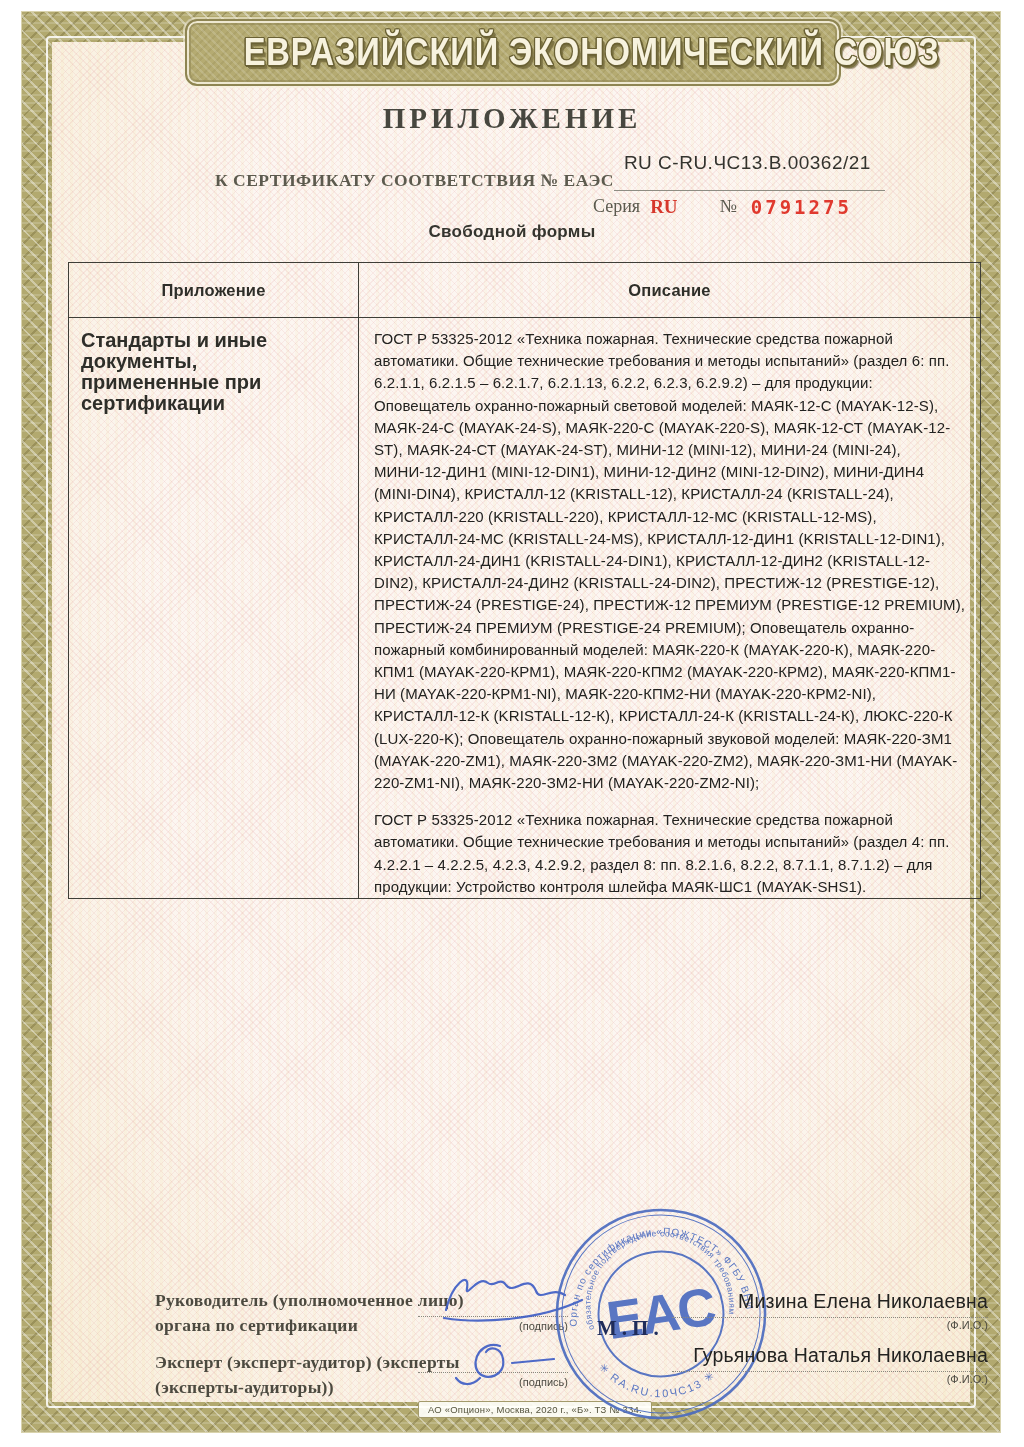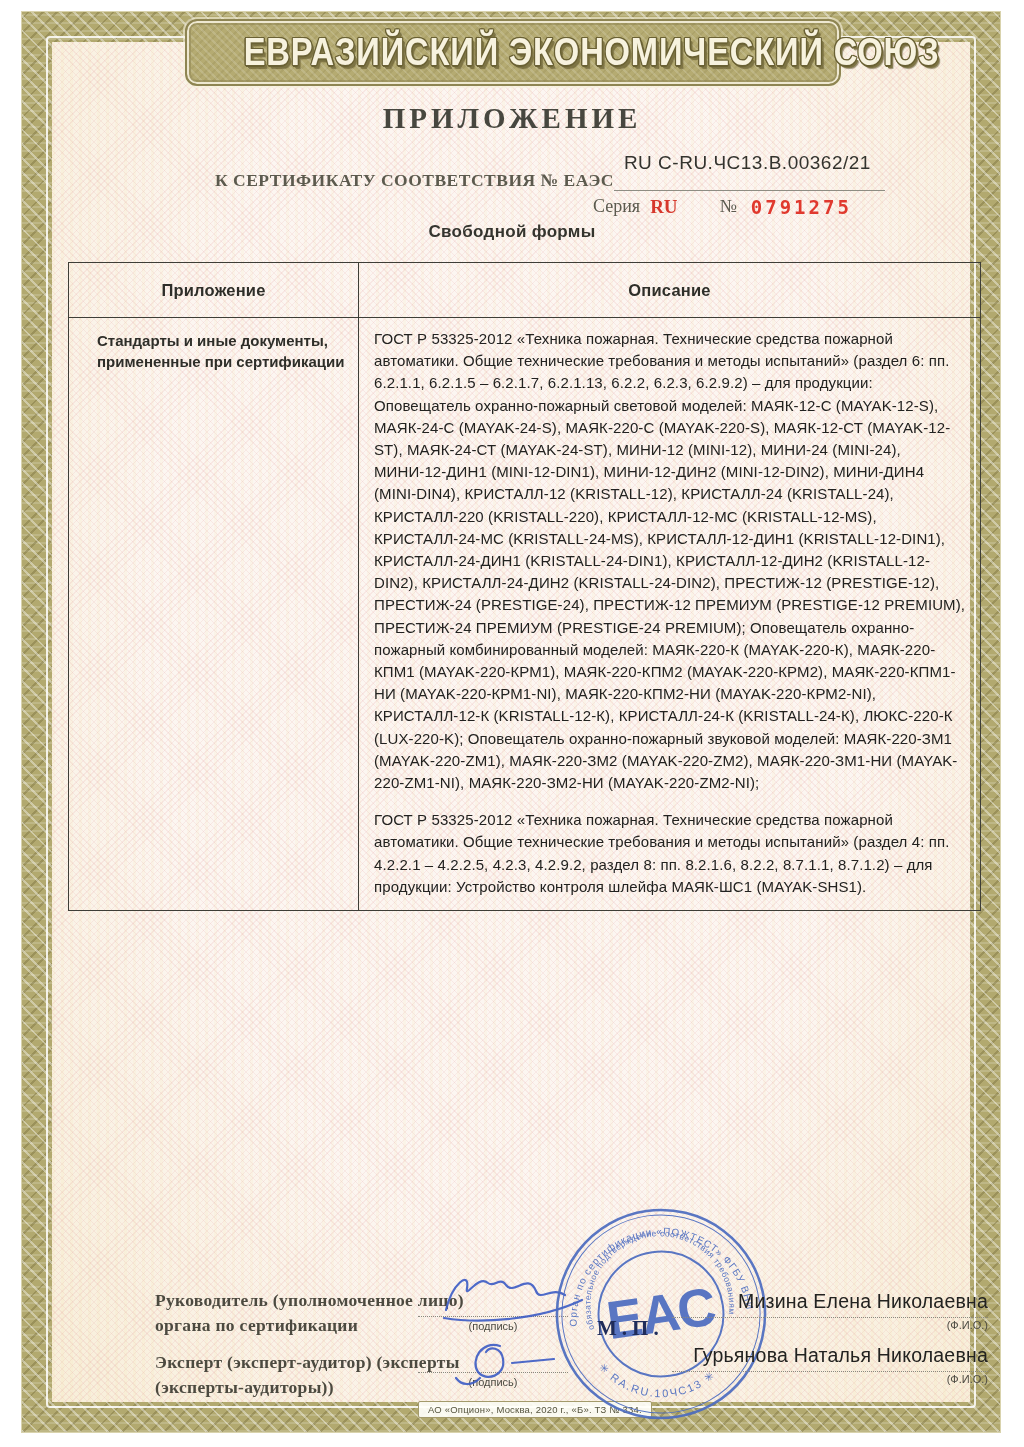--- a/index.html
+++ b/index.html
@@ -91,45 +91,45 @@
     position:absolute;left:68px;top:262px;width:913px;z-index:2;
     border-collapse:collapse;table-layout:fixed;
   }
   .doc-table th,.doc-table td{border:1.6px solid #3e3e37;}
   .doc-table th{
     height:52px;font-size:16.5px;font-weight:bold;color:#2e2e29;
     text-align:center;vertical-align:middle;letter-spacing:.2px;
   }
   .col-appendix{width:290px;}
   .cell-appendix{
-    vertical-align:top;padding:12px 10px 12px 28px;
-    font-weight:bold;font-size:15px;line-height:21px;color:#2e2e29;
+    vertical-align:top;padding:12px 10px 12px 12px;
+    font-weight:bold;font-size:20px;line-height:21px;color:#2e2e29;
     white-space:pre-line;
   }
-  .cell-description{vertical-align:top;padding:10px 14px 12px 15px;}
+  .cell-description{vertical-align:top;padding:10px 14px 0 15px;}
   .cell-description p{
     margin:0 0 15px 0;font-size:15px;line-height:22.2px;color:#222220;letter-spacing:.1px;
   }
   .cell-description p:last-child{margin-bottom:0;}
   
   .sig-label{
     position:absolute;left:155px;width:320px;z-index:2;
     font-family:"Liberation Serif", serif;font-weight:bold;font-size:17.5px;
     line-height:25px;color:#4c4a40;letter-spacing:.3px;
   }
   .sig-label.head{top:1288px;}
   .sig-label.expert{top:1350px;}
   .sign-line{
     position:absolute;left:418px;width:150px;height:26px;z-index:2;
     border-bottom:1px dotted #8a897f;
   }
   .sign-line.first{top:1290px;}
   .sign-line.second{top:1346px;}
   .sign-caption{
-    position:absolute;left:418px;width:150px;text-align:center;z-index:2;
+    position:absolute;left:418px;width:150px;text-align:right;z-index:2;
     font-size:11px;color:#4c4a42;
   }
   .sign-caption.first{top:1320px;}
   .sign-caption.second{top:1376px;}
   .name-block{position:absolute;left:672px;width:316px;z-index:6;text-align:right;}
   .name-block.first{top:1290px;}
   .name-block.second{top:1344px;}
   .person-name{
     font-size:19.5px;color:#222220;letter-spacing:.2px;white-space:nowrap;
     border-bottom:1px dotted #8a897f;padding-bottom:4px;display:block;

